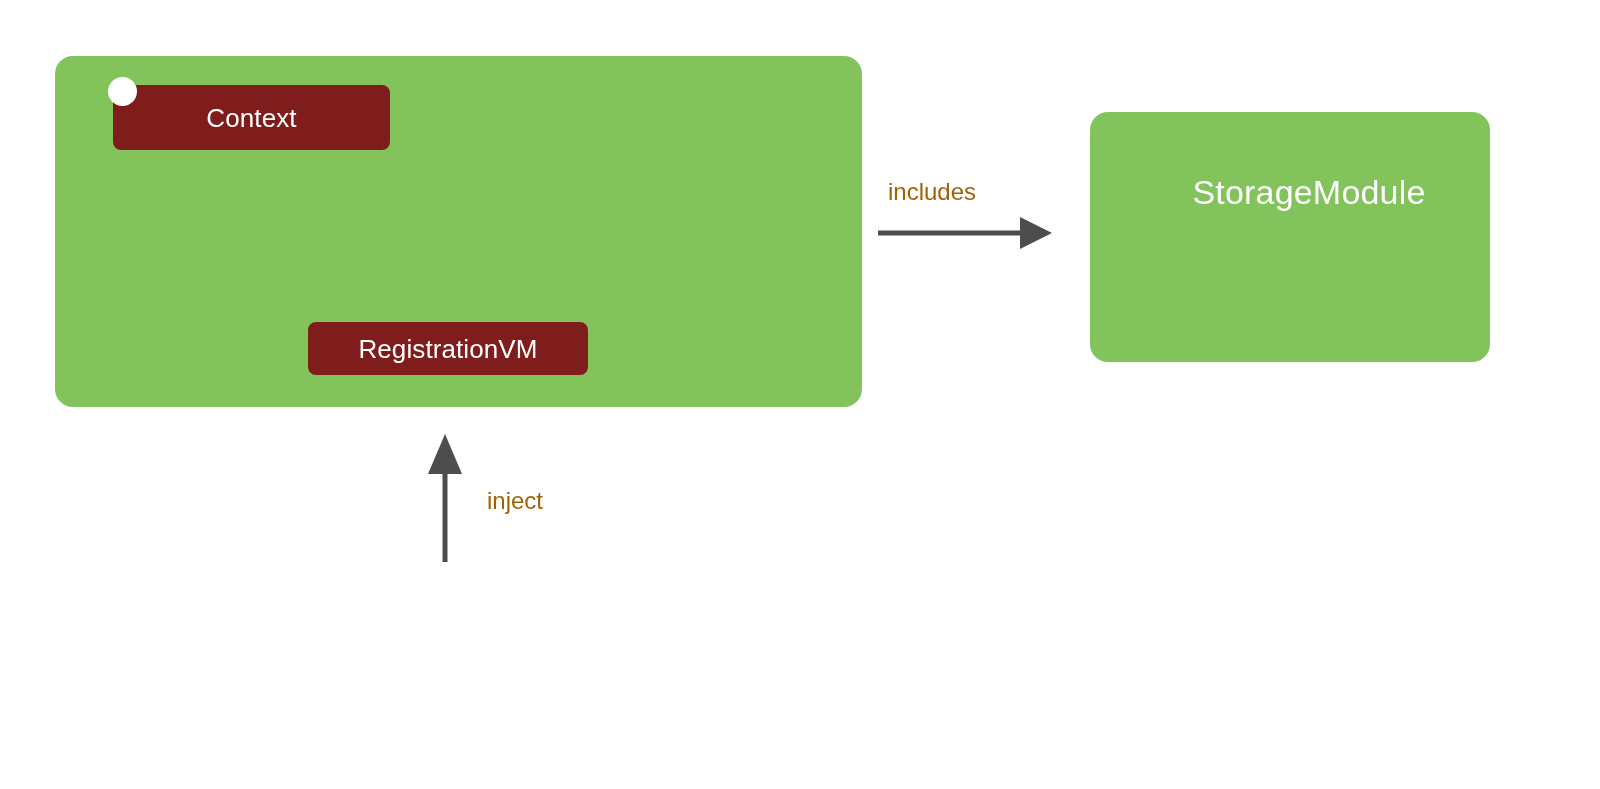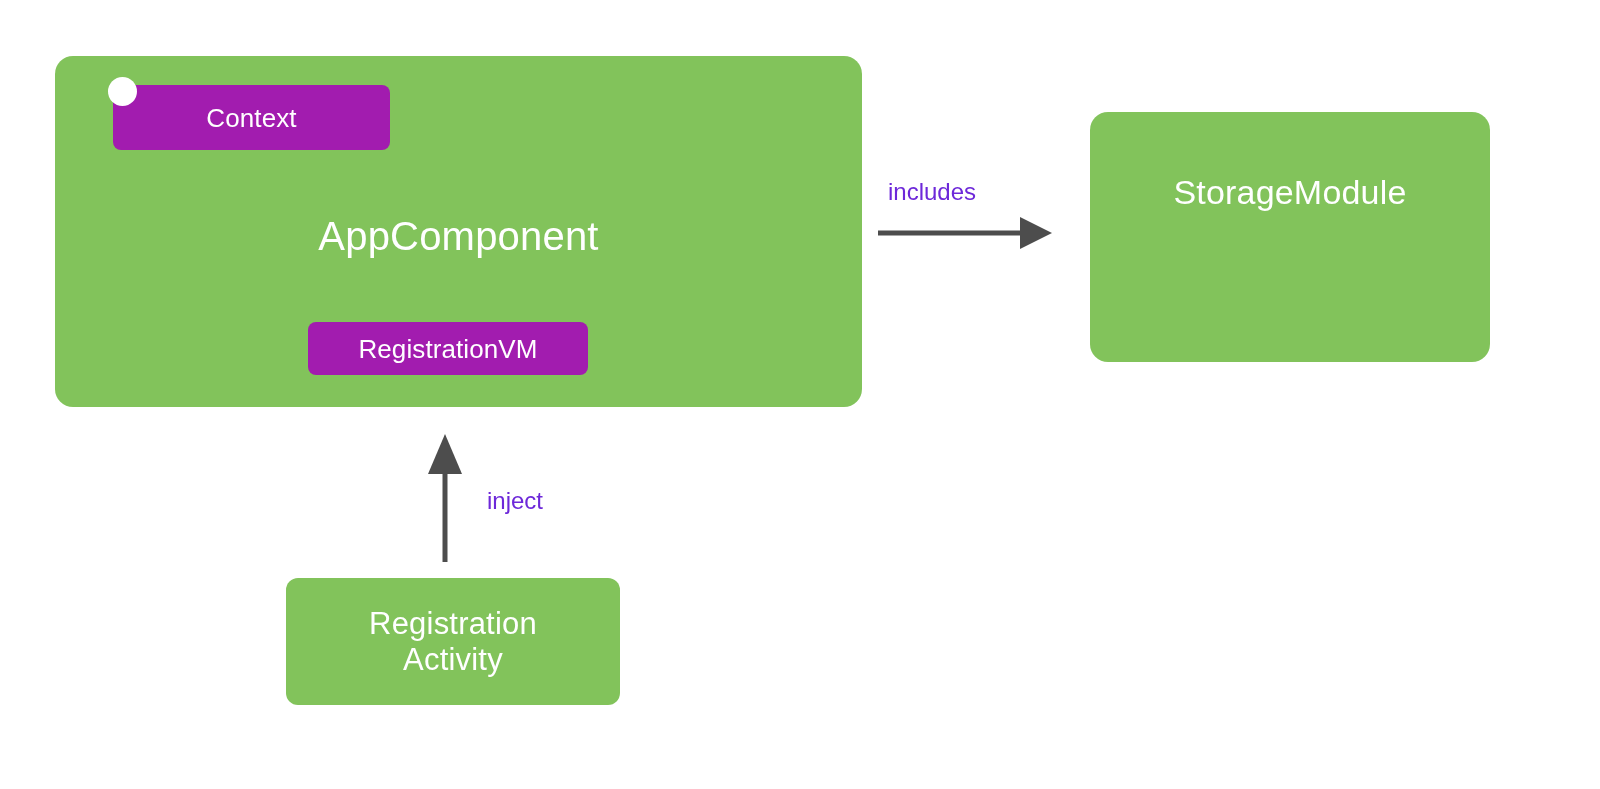--- a/index.html
+++ b/index.html
@@ -34,21 +34,21 @@
     box-sizing: border-box;
     display: flex;
     align-items: center;
     justify-content: center;
     text-align: center;
   }
 
   
   .chip {
     position: absolute;
-    background: #a21caf;
+    background: #7f1d1d;
     border-radius: 8px;
     box-sizing: border-box;
     display: flex;
     align-items: center;
     justify-content: center;
     color: #ffffff;
     font-size: 26px;
     line-height: 1;
     letter-spacing: 0.1px;
   }
@@ -56,34 +56,34 @@
   
   .box-title {
     position: absolute;
     color: #ffffff;
     line-height: 1.13;
     text-align: center;
     white-space: pre-line;
     letter-spacing: 0.2px;
   }
   .title-lg { font-size: 40px; }
-  .title-md { font-size: 34px; }
+  .title-md { font-size: 34px; margin-left: 19px; }
   .title-sm { font-size: 31px; }
 
   
   .scope-dot {
     position: absolute;
     background: #ffffff;
     border-radius: 50%;
   }
 
   
   .edge-label {
     position: absolute;
-    color: #6d28d9;
+    color: #a16207;
     font-size: 24px;
     line-height: 1;
     white-space: nowrap;
   }
 
   
   .arrow-svg {
     position: absolute;
     overflow: visible;
   }
@@ -102,21 +102,20 @@
 <div id="canvas">
 
   <div class="green-box" style="left:55px; top:56px; width:807px; height:351px;">
   </div>
 
   <div class="chip" style="left:113px; top:85px; width:277px; height:65px;">Context</div>
 
   <div class="scope-dot" style="left:108px; top:77px; width:29px; height:29px;"></div>
 
 
-  <div class="box-title title-lg" style="left:55px; top:214px; width:807px;">AppComponent</div>
 
   <div class="chip" style="left:308px; top:322px; width:280px; height:53px;">RegistrationVM</div>
 
   <div class="edge-label" style="left:888px; top:180px;">includes</div>
 
   <svg class="arrow-svg" style="left:876px; top:210px;" width="180" height="46" viewBox="0 0 180 46">
     <line class="arrow-line" x1="2" y1="23" x2="148" y2="23"></line>
     <polygon class="arrow-head" points="144,7 176,23 144,39"></polygon>
   </svg>
 
@@ -126,18 +125,14 @@
   <div class="box-title title-md" style="left:1090px; top:173px; width:400px;">StorageModule</div>
 
 
   <svg class="arrow-svg" style="left:424px; top:432px;" width="42" height="132" viewBox="0 0 42 132">
     <line class="arrow-line" x1="21" y1="130" x2="21" y2="32"></line>
     <polygon class="arrow-head" points="21,2 38,42 4,42"></polygon>
   </svg>
 
   <div class="edge-label" style="left:487px; top:489px;">inject</div>
 
-  <div class="node-box" style="left:286px; top:578px; width:334px; height:127px;">
-    <span class="box-title title-sm" style="position:static; width:100%;">Registration
-Activity</span>
-  </div>
 
 </div>
 
 </body></html>

